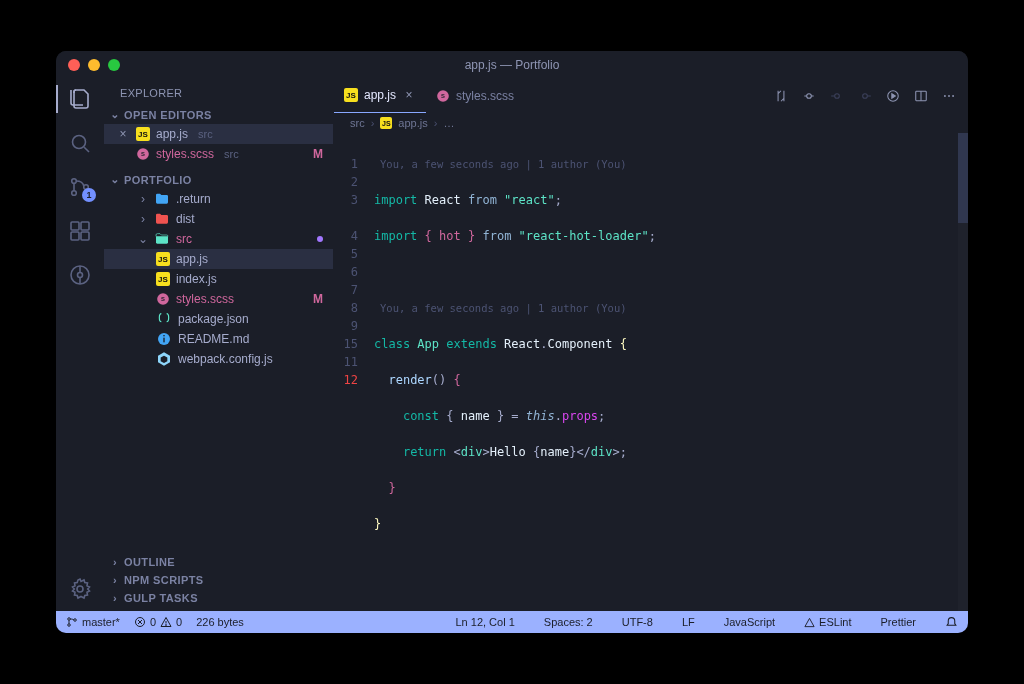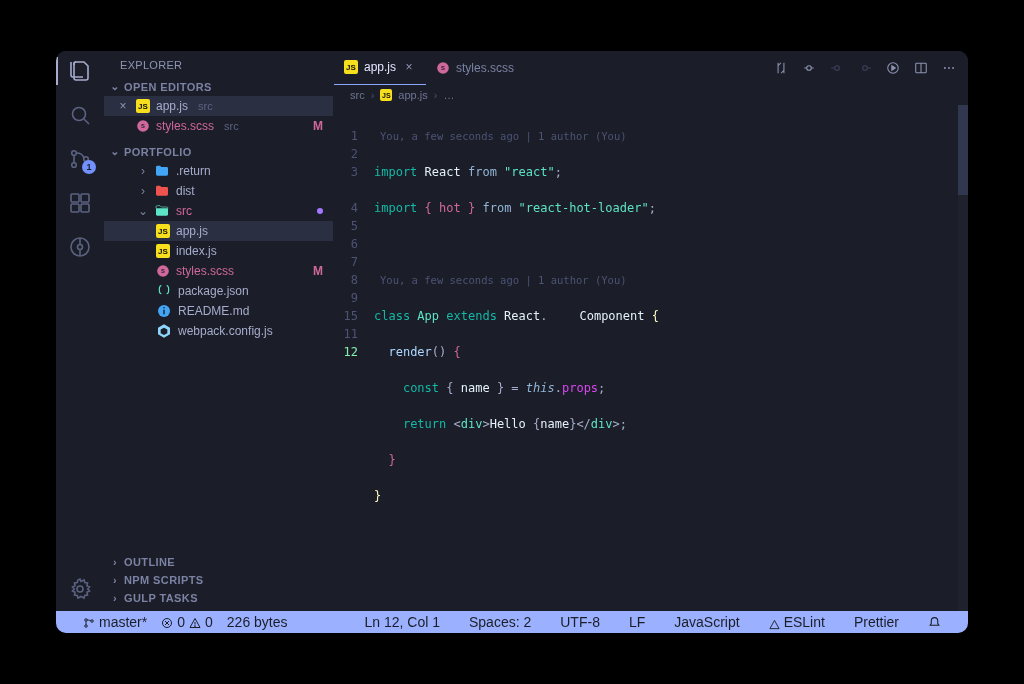--- a/index.html
+++ b/index.html
@@ -104,62 +104,70 @@
   .tab { display:flex; align-items:center; gap:6px; padding:0 10px; height:34px; color:#7b82a3; cursor:pointer; }
   .tab.active { background:#1b1e28; color:#e4e8ff; border-bottom:1px solid #89a8ff; }
   .tab .close { color:#8e95b3; width:14px; text-align:center; }
   .editor-actions { margin-left:auto; display:flex; gap:14px; padding-right:12px; }
   .ea-icon { color:#8e95b3; cursor:pointer; }
   .ea-icon.dim { color:#3b405a; }
   .breadcrumbs { display:flex; align-items:center; gap:6px; padding:4px 16px; font-size:11px; color:#6e7594; }
   .breadcrumbs .chv { color:#4a5070; }
   .code-wrap { flex:1; overflow:hidden; position:relative; display:flex; }
   .gutter { width:34px; text-align:right; padding:4px 10px 0 0; color:#4c5373; font-family:Menlo,Consolas,monospace; font-size:12px; line-height:18px; user-select:none; }
-  .gutter .ln.active { color:#86efac; }
+  .gutter .ln.active { color:#ef4444; }
   .code { flex:1; padding:4px 0 0 6px; font-family:Menlo,Consolas,monospace; font-size:12px; line-height:18px; white-space:pre; }
   .codelens { color:#4c5373; font-size:10.5px; padding-left:6px; height:18px; display:flex; align-items:center; }
   
   .tok-kw { color:#14b8a6; } 
   .tok-var { color:#e4f0fb; }
   .tok-str { color:#5de4c7; }
   .tok-punc { color:#a6accd; }
   .tok-from { color:#91b4d5; }
   .tok-htmlpunc { color:#a6accd; }
   .tok-brace { color:#a6accd; }
   .tok-react { color:#e4f0fb; }
-  .tok-component { color:#e4f0fb;margin-left:32px; }
+  .tok-component { color:#e4f0fb; }
   .tok-render { color:#add7ff; }
   .tok-this { color:#91b4d5; font-style:italic; }
   .tok-prop { color:#d946ef; }
   .tok-tag { color:#5de4c7; }
   .tok-pinkbrace { color:#d0679d; }
   .tok-module { color:#add7ff; }
   .tok-hot { color:#d0679d; }
   .tok-name { color:#e4f0fb; }
   .tok-app { color:#5de4c7; }
   .tok-yellow { color:#fffac2; }
   
   .statusbar {
     height:22px; background:#9bb1ff; color:#1b1e28;
-    display:flex; align-items:center; font-size:14px; padding:0 27px; gap:14px;
+    display:flex; align-items:center; font-size:11px; padding:0 10px; gap:14px;
   }
   .statusbar .left { display:flex; align-items:center; gap:14px; }
   .statusbar .right { margin-left:auto; display:flex; align-items:center; gap:29px; }
   .statusbar .item { display:flex; align-items:center; gap:4px; cursor:pointer; }
   
   .minimap { position:absolute; right:0; top:0; bottom:0; width:10px; background:rgba(255,255,255,0.02); }
   .minisect { position:absolute; right:0; width:10px; background:rgba(120,140,220,0.2); }
   
   svg { width:100%; height:100%; }
 </style>
 </head>
 <body>
 
 <div class="window">
 
+  <div class="titlebar">
+    <div class="traffic-lights">
+      <div class="tl red"></div>
+      <div class="tl yellow"></div>
+      <div class="tl green"></div>
+    </div>
+    <div class="title">app.js — Portfolio</div>
+  </div>
 
   <div class="main">
 
     <div class="activitybar">
       <div class="act-top">
         <div class="act-icon active">
           <svg viewBox="0 0 24 24" fill="none" stroke="currentColor" stroke-width="1.6">
               <path d="M8 3h8l4 4v12a2 2 0 0 1-2 2H8a2 2 0 0 1-2-2V5a2 2 0 0 1 2-2z"></path>
               <path d="M4 7v12a2 2 0 0 0 2 2h10" stroke-opacity="0"></path>
               <path d="M6 6V5a2 2 0 0 1 2-2"></path>

